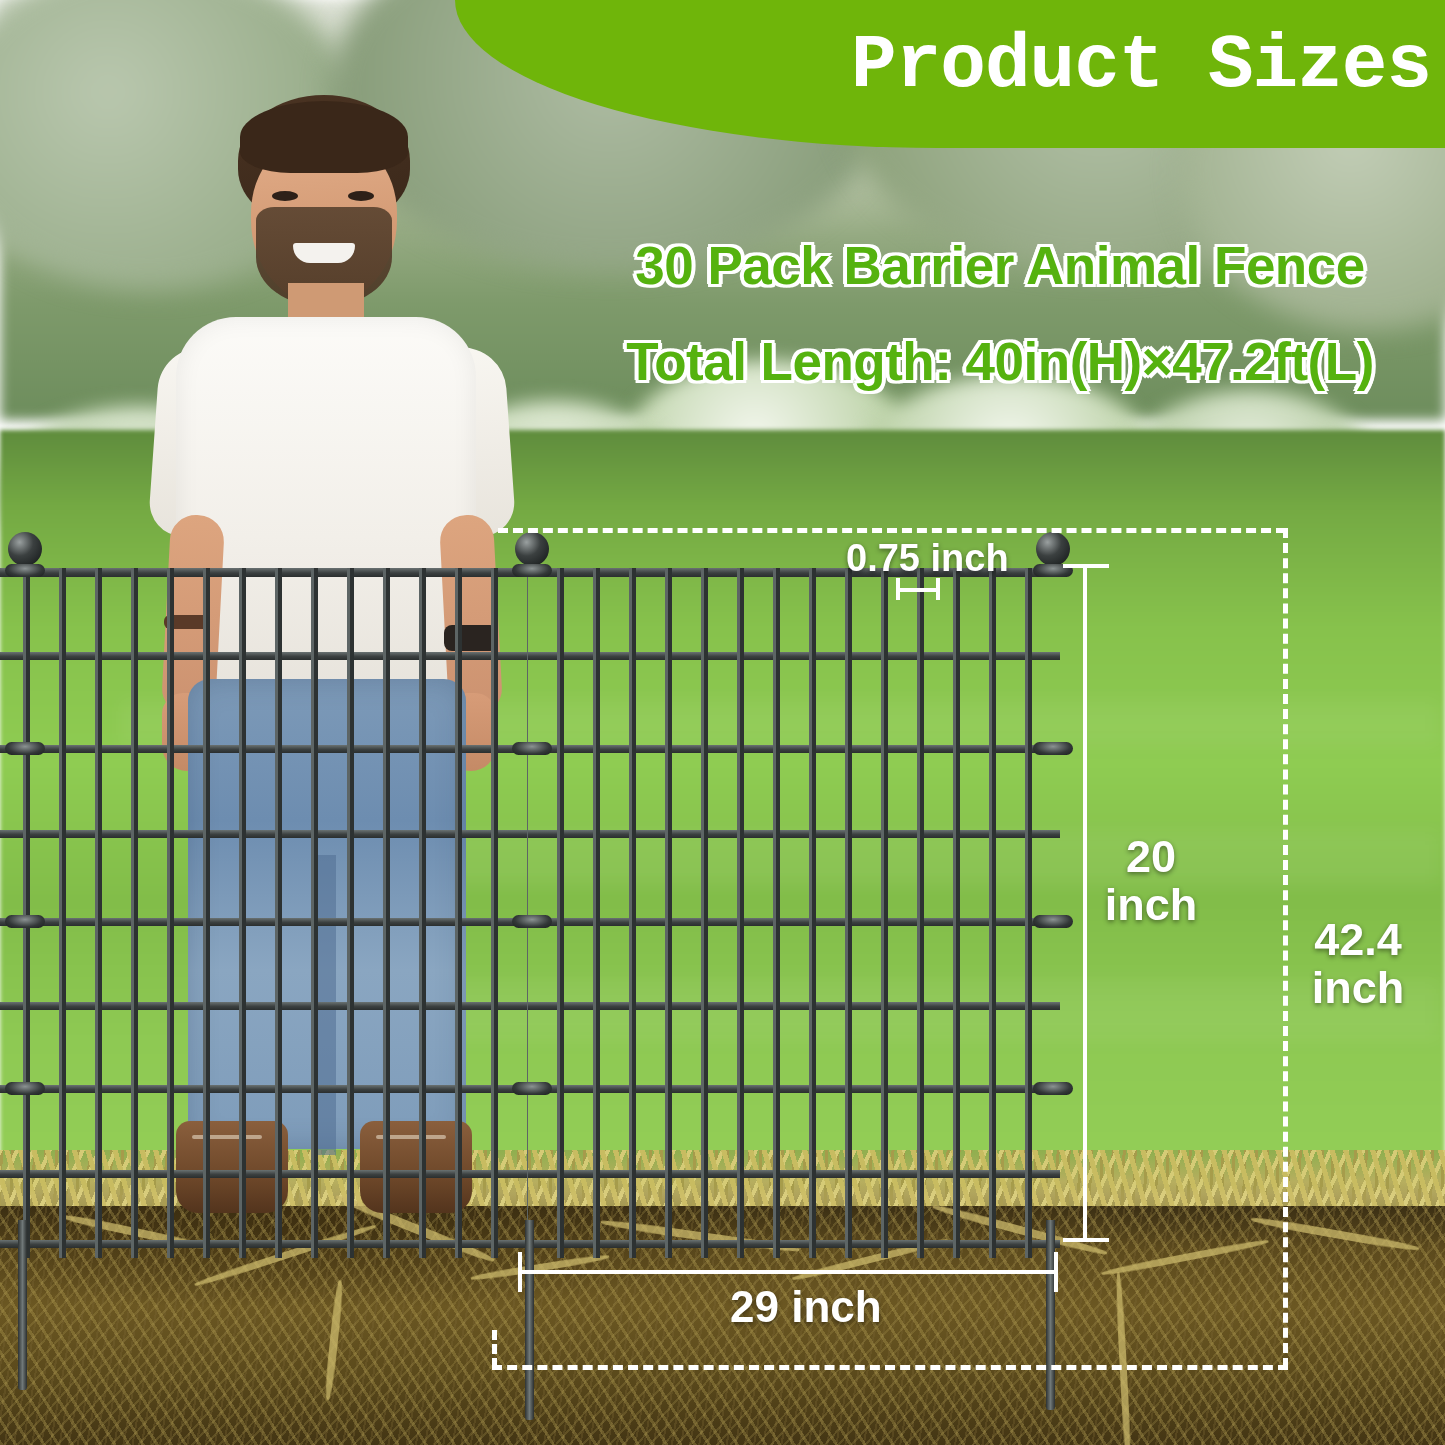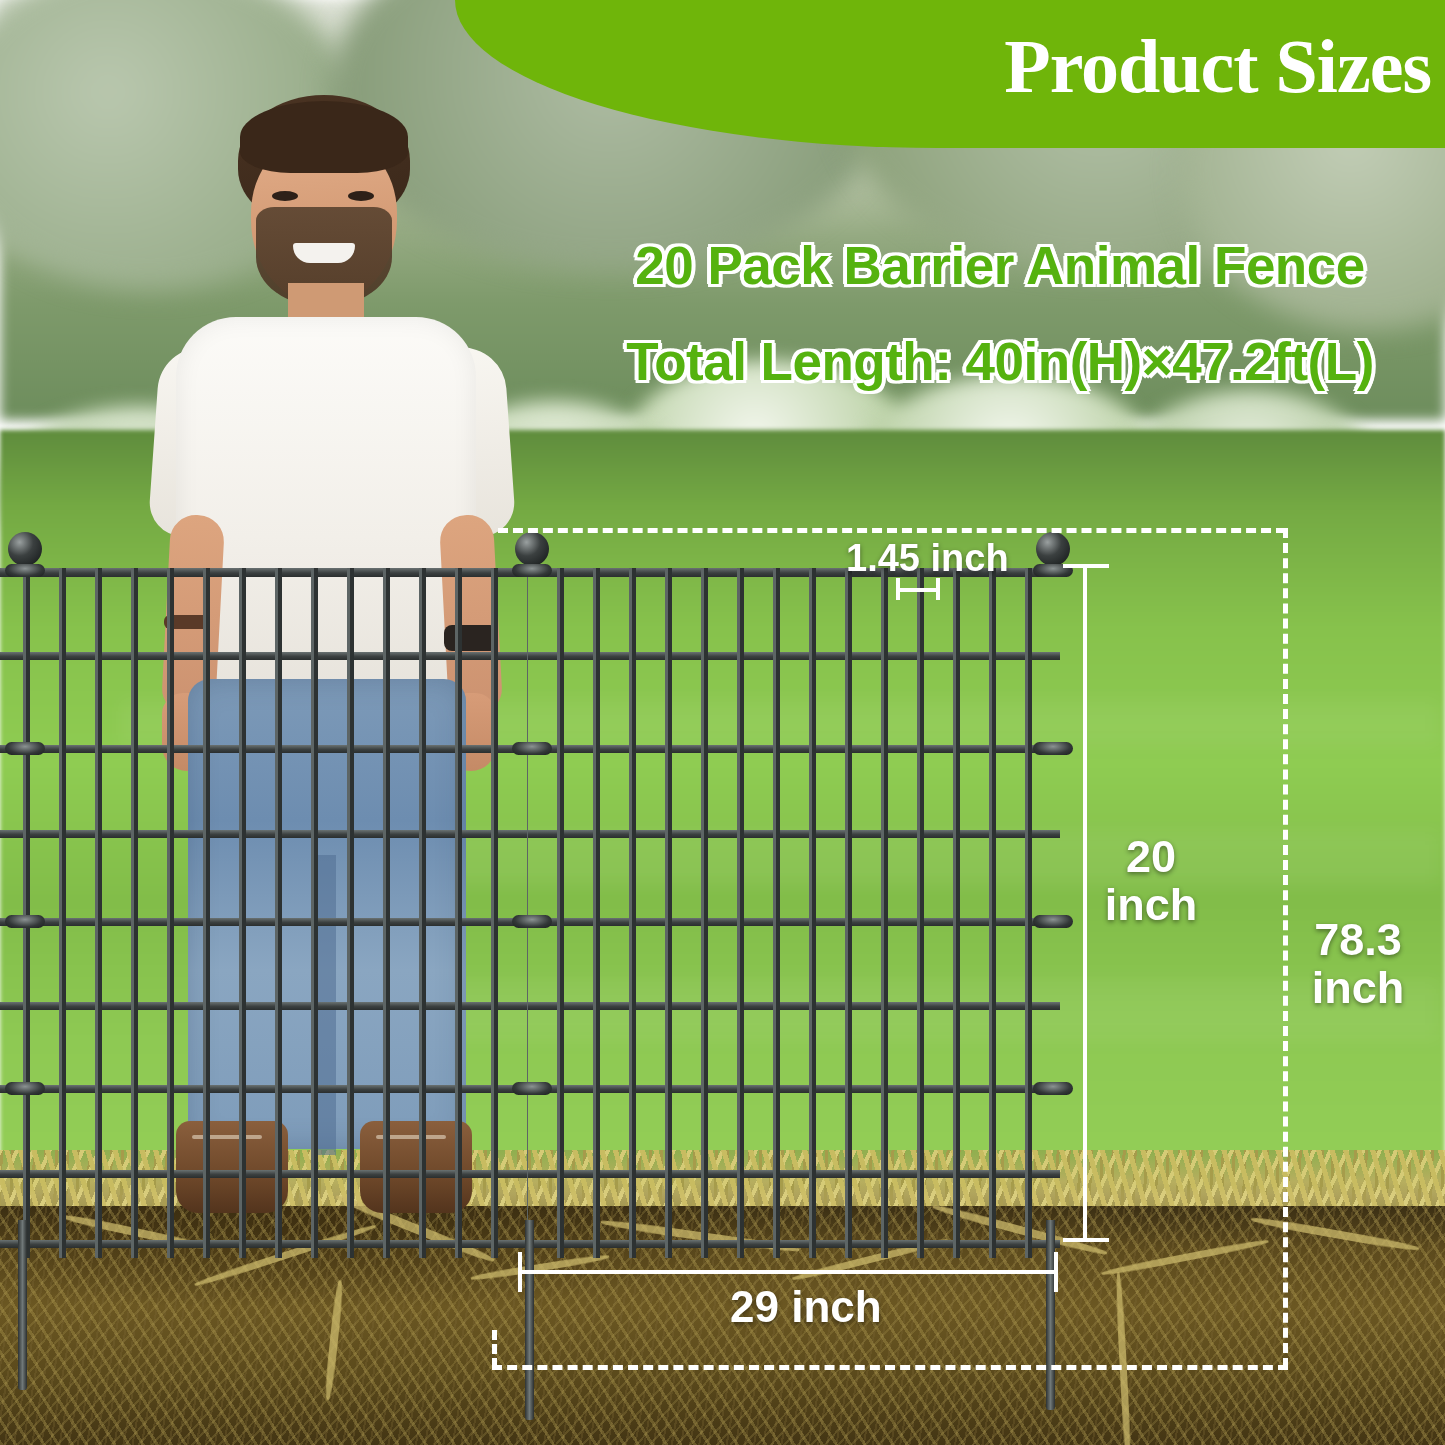--- a/index.html
+++ b/index.html
@@ -82,21 +82,21 @@
   .banner {
     position:absolute; right:0; top:0; width:990px; height:148px;
     background:#6fb50a;
     border-bottom-left-radius: 980px 300px;
     overflow:hidden;
   }
   .banner-title {
     position:absolute; right:14px; top:28px;
     font-size:76px; font-weight:bold; color:#ffffff;
     letter-spacing:-1px; line-height:1; white-space:nowrap;
-    font-family:Liberation Serif, serif;
+    font-family:Liberation Mono, monospace;
   }
 
   
   .subtitle {
     position:absolute; left:560px; top:236px; width:880px;
     text-align:center;
     font-size:53px; font-weight:bold; line-height:1.13;
     color:#55b20f;
     letter-spacing:-.5px;
     white-space:nowrap;
@@ -373,44 +373,44 @@
     <div class="stake" style="left:18px;   top:700px; height:170px;"></div>
     <div class="stake" style="left:525px;  top:700px; height:200px;"></div>
     <div class="stake" style="left:1046px; top:700px; height:190px;"></div>
   </div>
 
   <div class="banner">
     <div class="banner-title">Product Sizes</div>
   </div>
 
   <div class="subtitle">
-    <span class="l1">20 Pack Barrier Animal Fence</span>
+    <span class="l1">30 Pack Barrier Animal Fence</span>
     <span class="l2">Total Length: 40in(H)×47.2ft(L)</span>
   </div>
 
   <div class="dash-h" style="left:498px; top:528px; width:788px;"></div>
 
   <div class="dash-v" style="left:1283px; top:528px; height:840px;"></div>
 
   <div class="dash-h" style="left:492px; top:1365px; width:796px;"></div>
 
   <div class="dash-v" style="left:492px; top:1330px; height:38px;"></div>
 
   <div class="line-h" style="left:898px; top:588px; width:40px;"></div>
   <div class="tick-v" style="left:896px; top:578px; height:22px;"></div>
   <div class="tick-v" style="left:936px; top:578px; height:22px;"></div>
-  <div class="dim-label" id="label-145">1.45 inch</div>
+  <div class="dim-label" id="label-145">0.75 inch</div>
 
   <div class="tick-h" style="left:1063px; top:564px; width:46px;"></div>
   <div class="line-v" style="left:1083px; top:564px; height:678px;"></div>
   <div class="tick-h" style="left:1063px; top:1238px; width:46px;"></div>
   <div class="dim-label" id="label-40">20
 inch</div>
 
-  <div class="dim-label" id="label-472">78.3
+  <div class="dim-label" id="label-472">42.4
 inch</div>
 
   <div class="tick-v" style="left:518px;  top:1252px; height:40px;"></div>
   <div class="line-h" style="left:518px;  top:1270px; width:540px;"></div>
   <div class="tick-v" style="left:1054px; top:1252px; height:40px;"></div>
   <div class="dim-label" id="label-29">29 inch</div>
 
 </div>
 
 </body></html>

